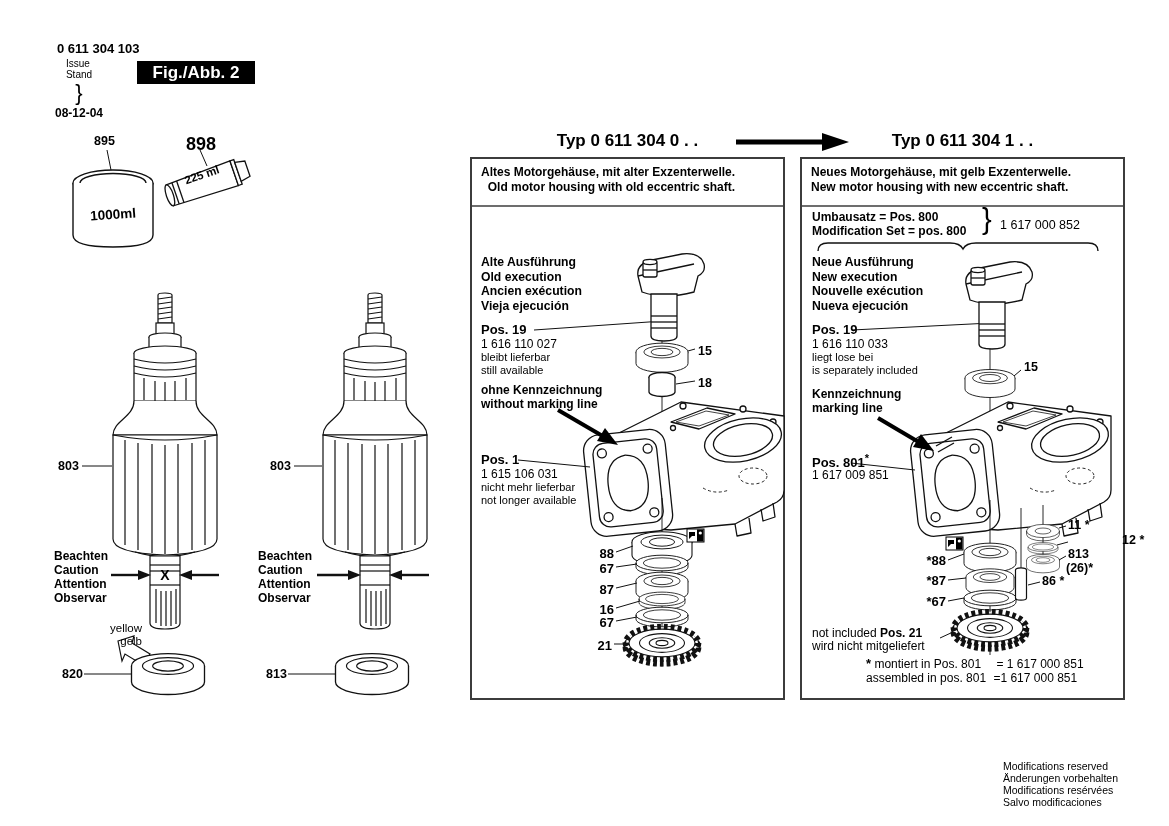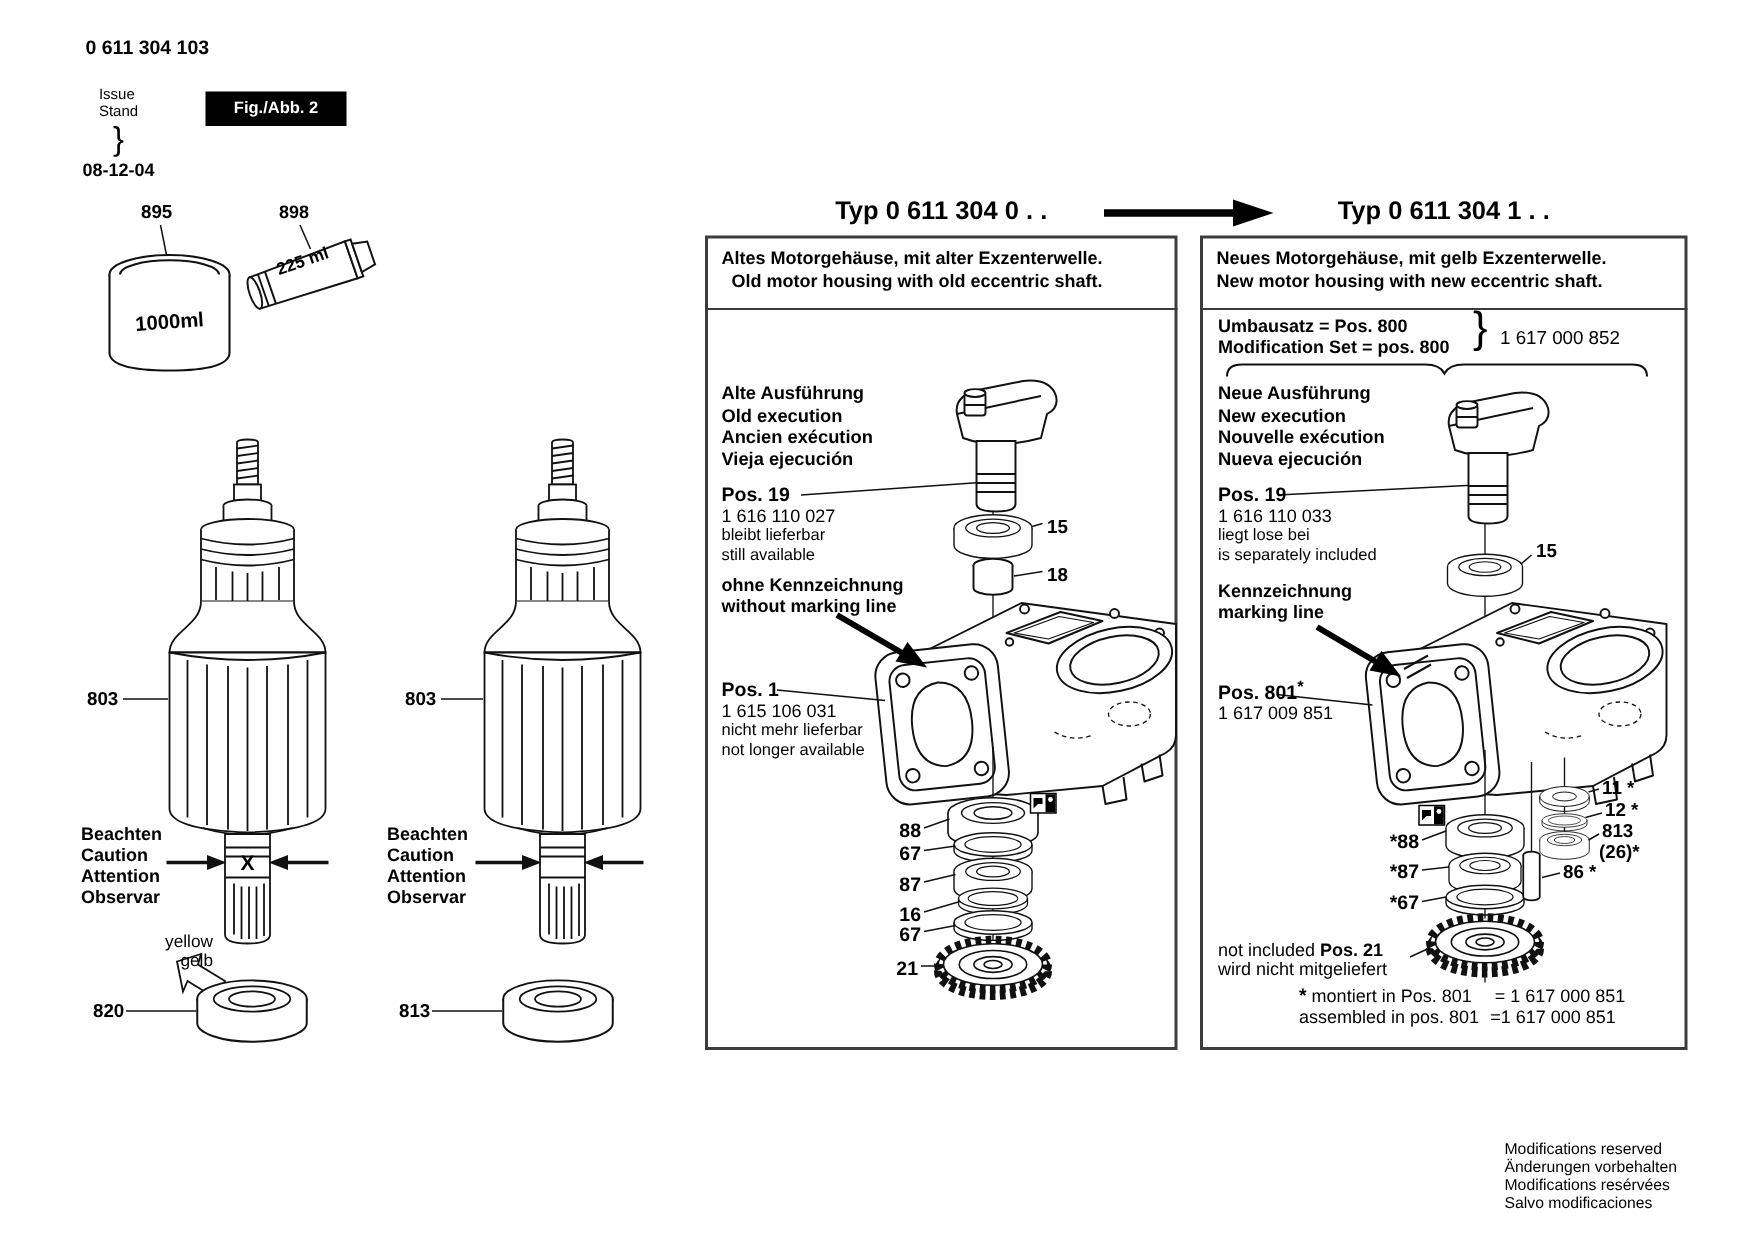--- a/index.html
+++ b/index.html
@@ -263,33 +263,33 @@
     <use href="#pin" transform="translate(1021,570)"></use>
     <g stroke="#111" stroke-width="1">
       <line x1="1059" y1="528" x2="1066" y2="526"></line>
       <line x1="1057" y1="545" x2="1068" y2="542"></line>
       <line x1="1059" y1="560" x2="1066" y2="556"></line>
       <line x1="1028" y1="585" x2="1040" y2="582"></line>
     </g>
   </g>
 </svg>
 
-<div class="t txt b" style="left:57px; top:24px; font-size:13px;">0 611 304 103</div>
+<div class="t txt b" style="left:57px; top:41px; font-size:13px;">0 611 304 103</div>
 <div class="t txt" style="left:55px; top:58px; display:flex; align-items:center;flex-direction:column;">
   <div style="font-size:10px; line-height:11px;">
     <div>Issue</div>
     <div>Stand</div>
   </div>
   <span style="font-size:22px; font-weight:normal; margin:0 2px;">}</span>
   <span class="b" style="font-size:12px;">08-12-04</span>
 </div>
-<div class="t txt figbox b" style="left:137px; top:61px; width:94px; height:23px; font-size:11px; line-height:23px;">Fig./Abb. 2</div>
+<div class="t txt figbox b" style="left:137px; top:61px; width:118px; height:23px; font-size:17px; line-height:23px;">Fig./Abb. 2</div>
 
 <div class="t txt b" style="left:94px; top:134px; font-size:12.5px;">895</div>
-<div class="t txt b" style="left:186px; top:134px; font-size:12px;">898</div>
+<div class="t txt b" style="left:186px; top:134px; font-size:18px;">898</div>
 <div class="t txt b ctr" style="left:78px; top:207px; width:70px; font-size:13.5px; transform:rotate(-4deg);">1000ml</div>
 <div class="t txt b" style="left:183px; top:175px; font-size:11.5px; transform:rotate(-19deg); transform-origin:left top;">225 ml</div>
 
 <div class="t txt b" style="left:58px; top:459px; font-size:12.5px;">803</div>
 <div class="t txt b" style="left:54px; top:549px; font-size:12px; line-height:14px;">
   <div>Beachten</div>
   <div>Caution</div>
   <div>Attention</div>
   <div>Observar</div>
 </div>
@@ -371,21 +371,21 @@
 <div class="t txt b" style="left:812px; top:388px; font-size:12px; line-height:13.5px;">
   <div>Kennzeichnung</div>
   <div>marking line</div>
 </div>
 <div class="t txt b" style="left:812px; top:452px; font-size:13px;">
   <span>Pos. 801</span><sup style="font-size:11px;">*</sup>
 </div>
 <div class="t txt" style="left:812px; top:468px; font-size:12px;">1 617 009 851</div>
 <div class="t txt b" style="left:1024px; top:360px; font-size:12.5px;">15</div>
 <div class="t txt b" style="left:1068px; top:518px; font-size:12.5px;">11 *</div>
-<div class="t txt b" style="left:1070px; top:533px; font-size:12.5px;">12 *</div>
+<div class="t txt b" style="left:1122px; top:533px; font-size:12.5px;">12 *</div>
 <div class="t txt b" style="left:1068px; top:547px; font-size:12.5px;">813</div>
 <div class="t txt b" style="left:1066px; top:561px; font-size:12.5px;">(26)*</div>
 <div class="t txt b" style="left:1042px; top:574px; font-size:12.5px;">86 *</div>
 <div class="t txt b ra" style="left:916px; top:553px; width:30px; font-size:13px;">*88</div>
 <div class="t txt b ra" style="left:916px; top:573px; width:30px; font-size:13px;">*87</div>
 <div class="t txt b ra" style="left:916px; top:594px; width:30px; font-size:13px;">*67</div>
 <div class="t txt" style="left:812px; top:627px; font-size:12px; line-height:13px;">
   <div><span>not included </span><span class="b">Pos. 21</span></div>
   <div>wird nicht mitgeliefert</div>
 </div>

